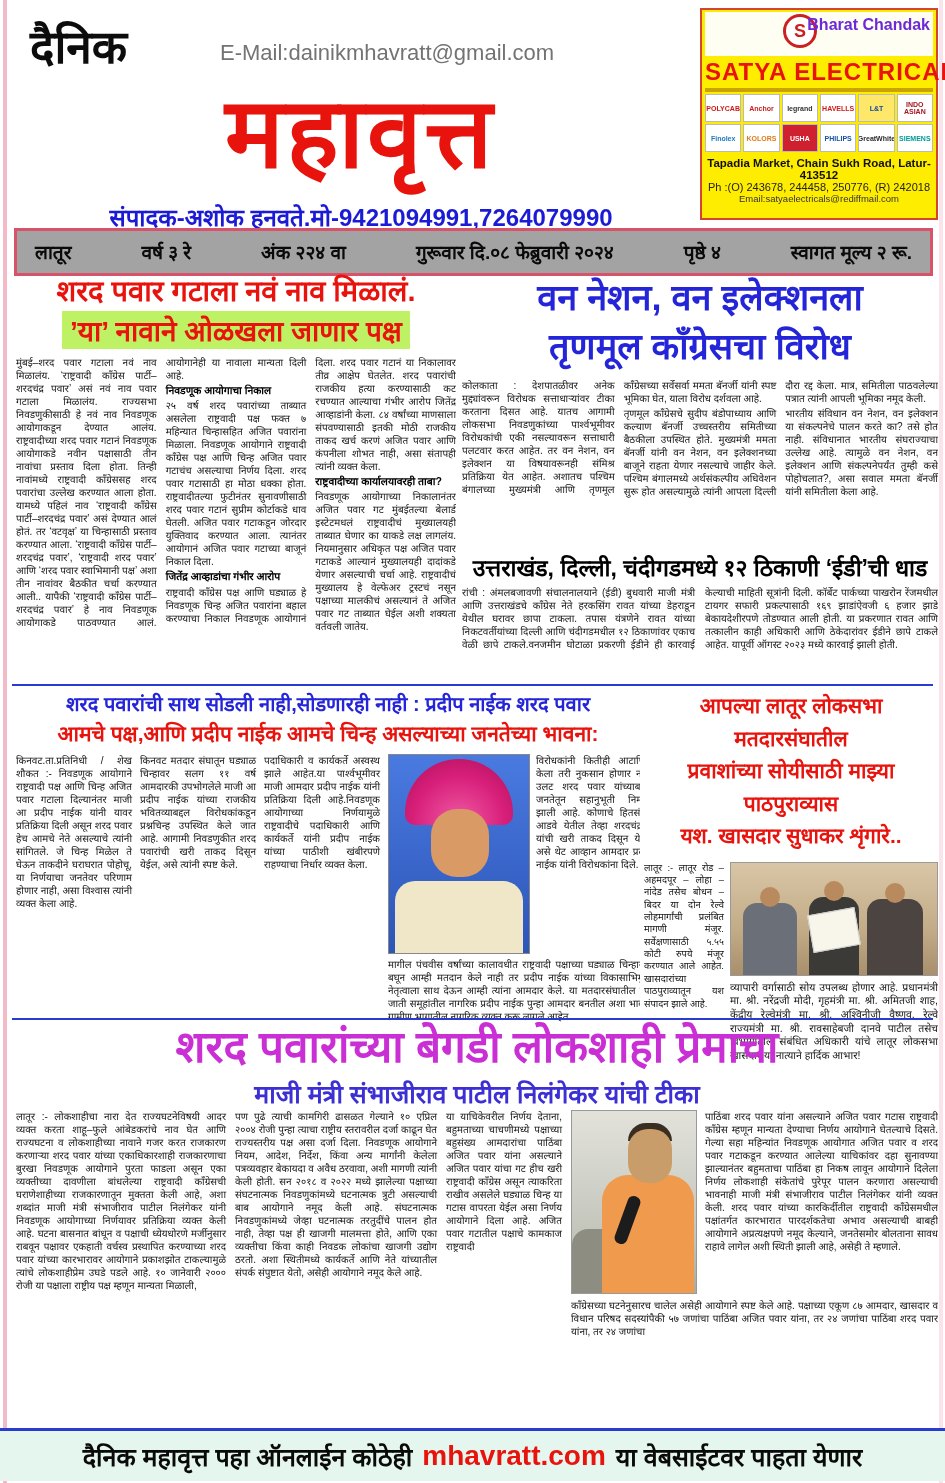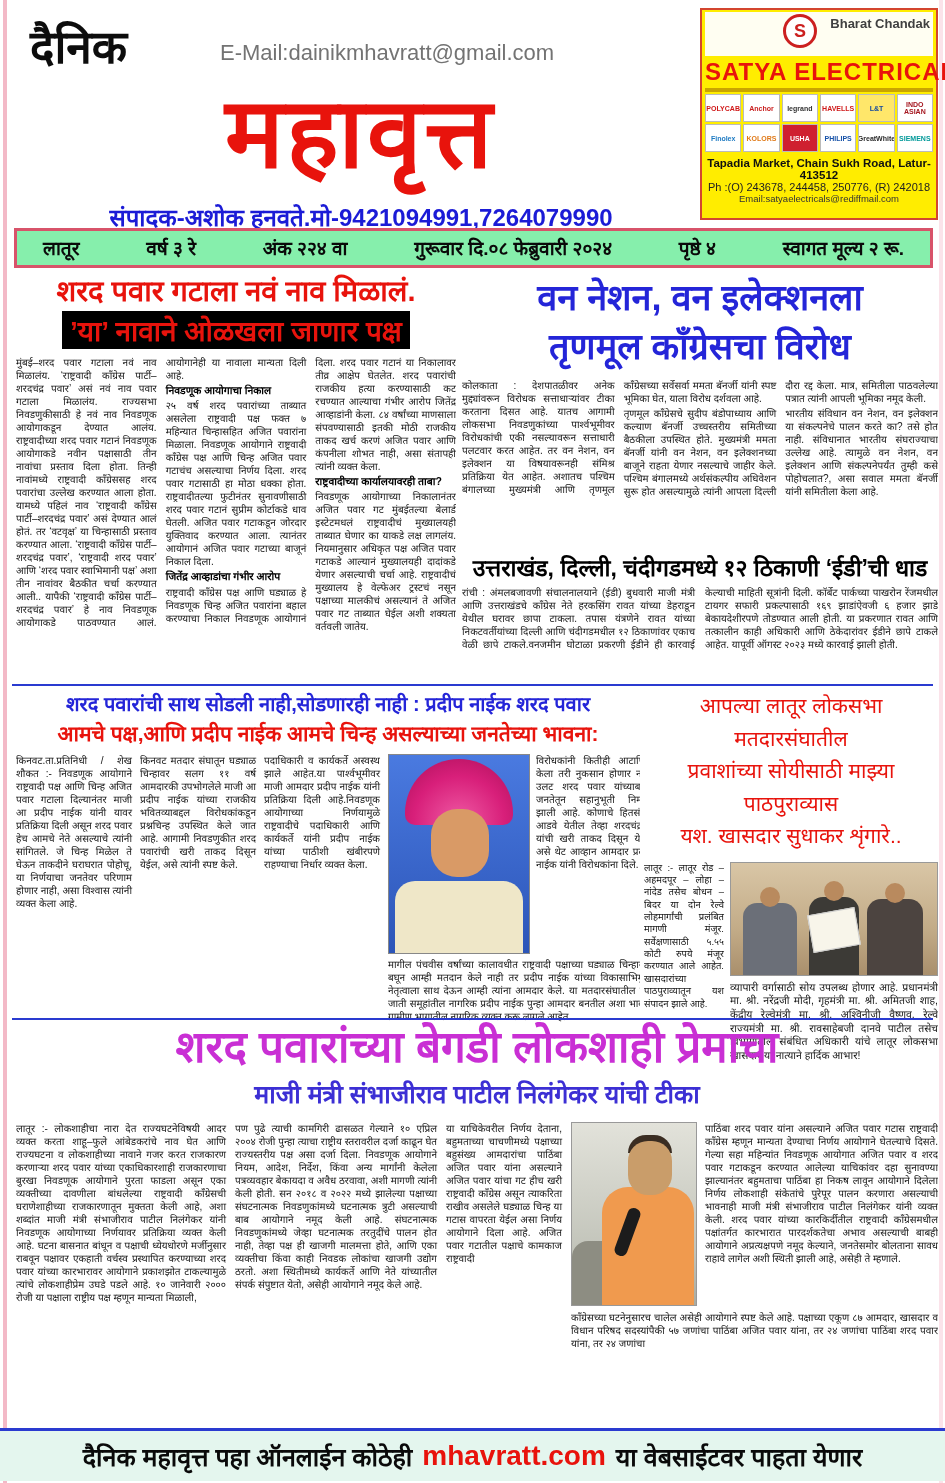--- a/index.html
+++ b/index.html
@@ -13,49 +13,49 @@
   .mh-email{position:absolute;left:220px;top:40px;font-size:22px;color:#737373;}
   .mh-title{position:absolute;left:70px;top:72px;width:580px;text-align:center;
             font-size:98px;font-weight:bold;color:#e8130c;letter-spacing:3px;line-height:1.0;margin-top:12px;}
   .mh-editor{position:absolute;left:66px;top:200px;width:590px;text-align:center;
              font-size:24px;font-weight:bold;color:#1b1bd6;}
 
   
   .ad{position:absolute;left:700px;top:8px;width:238px;height:212px;background:#ffed00;
       border:2px solid #d3452f;box-sizing:border-box;padding:2px 3px;}
   .ad-top{position:relative;height:44px;background:#fffef2;}
-  .ad-owner{position:absolute;right:3px;top:4px;font-size:13px;font-weight:bold;color:#404040;}
+  .ad-owner{position:absolute;right:3px;top:4px;font-size:16px;font-weight:bold;color:#6d28d9;}
   .ad-logo{position:absolute;left:78px;top:2px;width:34px;height:34px;border-radius:50%;
            background:#fff;border:3px solid #cc2020;box-sizing:border-box;text-align:center;
            line-height:28px;color:#cc2020;font-size:18px;font-weight:bold;}
   .ad-name{margin-top:2px;text-align:center;font-size:24px;font-weight:bold;color:#e8130c;
            letter-spacing:1px;white-space:nowrap;}
   .ad-sep{height:4px;background:#c9a400;margin:2px 0;}
   .ad-grid{display:grid;grid-template-columns:repeat(6,1fr);gap:2px;}
   .tile{background:#fff;border:1px solid #bbb;height:26px;display:flex;align-items:center;
         justify-content:center;font-size:7px;font-weight:bold;overflow:hidden;text-align:center;}
   .ad-addr{margin-top:5px;text-align:center;font-size:11.5px;font-weight:bold;color:#111;}
   .ad-ph{text-align:center;font-size:11px;color:#222;}
   .ad-mail{text-align:center;font-size:9.5px;color:#333;}
 
   
-  .dateline{position:absolute;left:14px;right:12px;top:228px;height:40px;background:#86efac;
+  .dateline{position:absolute;left:14px;right:12px;top:228px;height:48px;background:#a3a3a3;
             border:3px solid #d8536a;box-sizing:border-box;display:flex;align-items:center;
-            justify-content:space-between;padding:0 26px;font-size:19px;font-weight:bold;color:#0a0a0a;}
+            justify-content:space-between;padding:0 18px;font-size:19px;font-weight:bold;color:#0a0a0a;}
 
   
   .bt{font-size:10px;line-height:1.3;text-align:justify;color:#161616;}
   .bt p{margin:0 0 2px 0;}
   .subhd{font-size:10.5px;font-weight:bold;margin:2px 0;color:#000;}
 
   
   .a1{position:absolute;left:16px;top:274px;width:440px;}
   .a1 .h{color:#e8130c;font-size:29px;font-weight:bold;text-align:center;line-height:1.2;}
   .a1 .h2wrap{text-align:center;margin-top:2px;}
-  .a1 .h2{display:inline-block;background:#000000;color:#e8130c;font-size:28px;font-weight:bold;padding:0 8px;}
+  .a1 .h2{display:inline-block;background:#bef264;color:#e8130c;font-size:28px;font-weight:bold;padding:0 8px;}
   .a1-body{margin-top:7px;height:312px;overflow:hidden;column-count:3;column-gap:9px;}
 
   
   .a2{position:absolute;left:462px;top:274px;width:476px;}
   .a2 .h{color:#2425d8;font-size:36px;font-weight:bold;text-align:center;line-height:1.35;}
   .a2-body{margin-top:8px;height:166px;overflow:hidden;column-count:3;column-gap:9px;}
   .a3h{margin-top:6px;color:#000;font-size:23px;font-weight:bold;text-align:center;white-space:nowrap;}
   .a3-body{margin-top:3px;height:66px;overflow:hidden;column-count:2;column-gap:10px;}
 
   .hrule{position:absolute;left:12px;right:12px;height:2px;background:#2a3bd0;}
@@ -73,41 +73,41 @@
 
   .photo-turban{width:140px;height:198px;flex:none;position:relative;overflow:hidden;
                 background:linear-gradient(180deg,#4a7ae0,#2c55b8);border:1px solid #888;}
   .turban{position:absolute;top:4px;left:16px;width:108px;height:66px;border-radius:54px 54px 10px 10px;
           background:radial-gradient(circle at 50% 95%,#ef5aa4 0%,#d81f7a 55%,#a90f58 100%);}
   .face{position:absolute;top:54px;left:42px;width:58px;height:68px;background:#d99a66;border-radius:26px;}
   .shirt{position:absolute;bottom:0;left:6px;width:128px;height:72px;background:#efe7c8;border-radius:20px 20px 0 0;}
 
   
   .a5{position:absolute;left:644px;top:690px;width:294px;}
-  .a5 .h{color:#e8130c;font-size:21px;font-weight:normal;text-align:center;line-height:1.55;}
+  .a5 .h{color:#e8130c;font-size:21px;font-weight:bold;text-align:center;line-height:1.55;}
   .a5-body{display:flex;gap:6px;margin-top:9px;height:218px;overflow:hidden;}
   .a5-sliver{width:80px;flex:none;font-size:9.5px;}
   .a5-main{flex:1;}
   .photo-handover{height:112px;position:relative;overflow:hidden;border:1px solid #999;
                   background:linear-gradient(180deg,#d9c6a6 0%,#c2ab87 60%,#a98f6c 100%);}
   .fig{position:absolute;bottom:0;border-radius:14px 14px 0 0;}
   .fig .hd{position:absolute;top:-16px;left:50%;transform:translateX(-50%);width:20px;height:20px;
            border-radius:50%;background:#b98a5e;}
   .f1{left:12px;width:54px;height:72px;background:#6b6f78;}
   .f2{left:78px;width:50px;height:78px;background:#3c3a36;}
   .f3{right:14px;width:56px;height:76px;background:#4c4440;}
   .paper{position:absolute;bottom:26px;left:50%;transform:translateX(-50%) rotate(-10deg);
          width:46px;height:36px;background:#f8f5ea;border:1px solid #ccc;}
   .a5-caption{margin-top:5px;font-size:10.5px;}
 
   
   .a6{position:absolute;left:16px;top:1024px;width:922px;}
   .a6 .h{color:#c92fd4;font-size:44px;font-weight:bold;text-align:center;line-height:1.05;}
   .a6 .sub{color:#3c2fd4;font-size:25px;font-weight:bold;text-align:center;margin-top:6px;}
-  .a6-body{display:flex;gap:9px;margin-top:12px;height:272px;overflow:hidden;}
+  .a6-body{display:flex;gap:9px;height:272px;overflow:hidden;}
   .a6c1{width:210px;flex:none;}
   .a6c2{width:202px;flex:none;}
   .a6c3{width:116px;flex:none;}
   .a6-right{flex:1;}
   .a6-row{display:flex;gap:8px;}
   .a6c4{flex:1;}
   .a6-caption{margin-top:5px;}
   .photo-speaker{width:124px;height:182px;flex:none;position:relative;overflow:hidden;border:1px solid #999;
                  background:linear-gradient(180deg,#e2e2da 0%,#c2c4ba 70%,#a9aba0 100%);}
   .spk-body{position:absolute;bottom:0;right:2px;width:92px;height:118px;background:#f09a4e;border-radius:26px 26px 0 0;}

